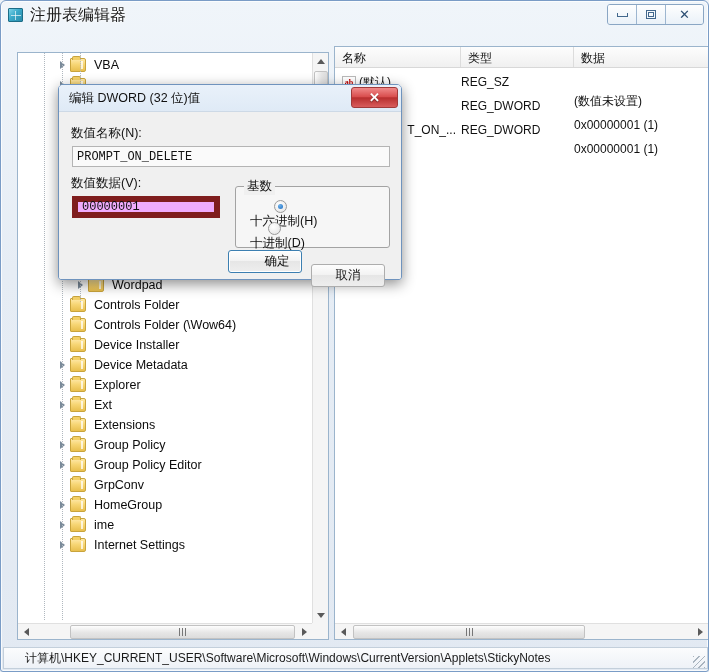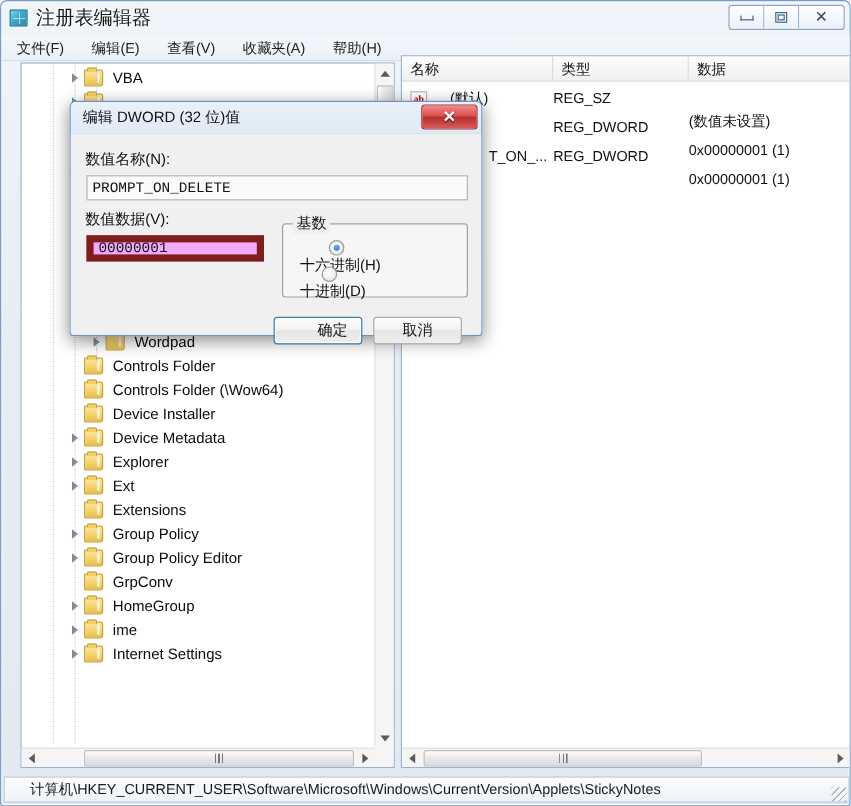--- a/index.html
+++ b/index.html
@@ -255,21 +255,21 @@
     height: 22px; width: 100%;
     display: flex; align-items: center;
     font-size: 12px; color: #111;
     white-space: nowrap;
     cursor: default;
   }
   .lc-name { width: 126px; display: flex; align-items: center; padding-left: 7px; }
   .lc-type { width: 113px; }
   .lc-data { flex: 1; margin-top: 38px; }
   .valicon {
-    width: 14px; height: 13px; margin-right: 19px;
+    width: 14px; height: 13px; margin-right: 3px;
     flex: 0 0 auto;
     background: #ffffff;
     border: 1px solid #b9b9b9;
     font-size: 8px; line-height: 11px;
     color: #c00000;
     text-align: center;
     font-family: "Liberation Serif", serif;
     font-weight: bold;
   }
 
@@ -416,27 +416,20 @@
           </div>
         <div class="wcbtn">
             <span class="glyph-max"></span>
           </div>
         <div class="wcbtn">
             <span class="glyph-close">✕</span>
           </div>
       </div>
     </div>
 
-    <div class="menubar">
-      <div class="menuitem">文件(F)</div>
-      <div class="menuitem">编辑(E)</div>
-      <div class="menuitem">查看(V)</div>
-      <div class="menuitem">收藏夹(A)</div>
-      <div class="menuitem">帮助(H)</div>
-    </div>
 
     <div class="pane-tree">
       <div class="tree" id="tree-container">
           <div class="tnode">
             <span style="display: inline-block; flex: 0 0 auto; width: 36px; height: 1px;"></span>
             <span class="expander">
               <span class="arrow"></span>
             </span>
             <span class="folder"></span>
             <span class="label">VBA</span>
@@ -717,21 +710,21 @@
           <div class="radio-row" style="left:14px; top:13px;">
             <span class="radio checked"></span>
             <span>十六进制(H)</span>
           </div>
           <div class="radio-row" style="left:14px; top:35px;">
             <span class="radio"></span>
             <span>十进制(D)</span>
           </div>
         </div>
 
-        <div class="dlgbtn default" style="left:169px; top:152px;padding-left:24px;">
+        <div class="dlgbtn default" style="left:169px; top:138px;padding-left:24px;">
           <span>确定</span>
         </div>
         <div class="dlgbtn" style="left:252px; top:152px;">
           <span>取消</span>
         </div>
       </div>
     </div>
 
   </div>
 </div>

